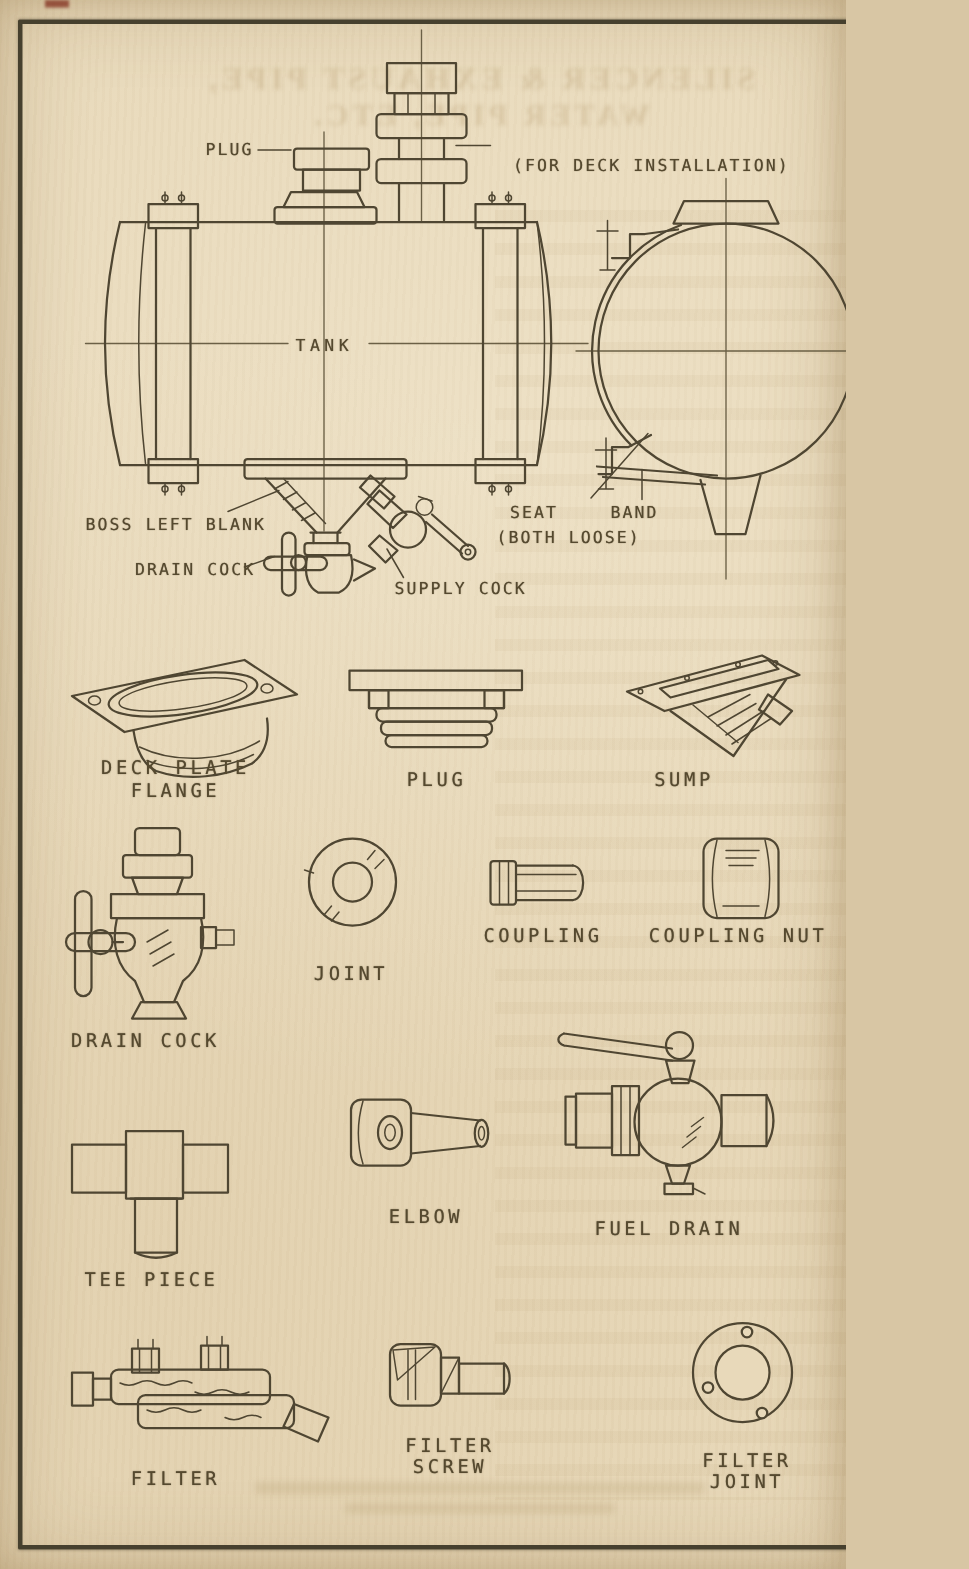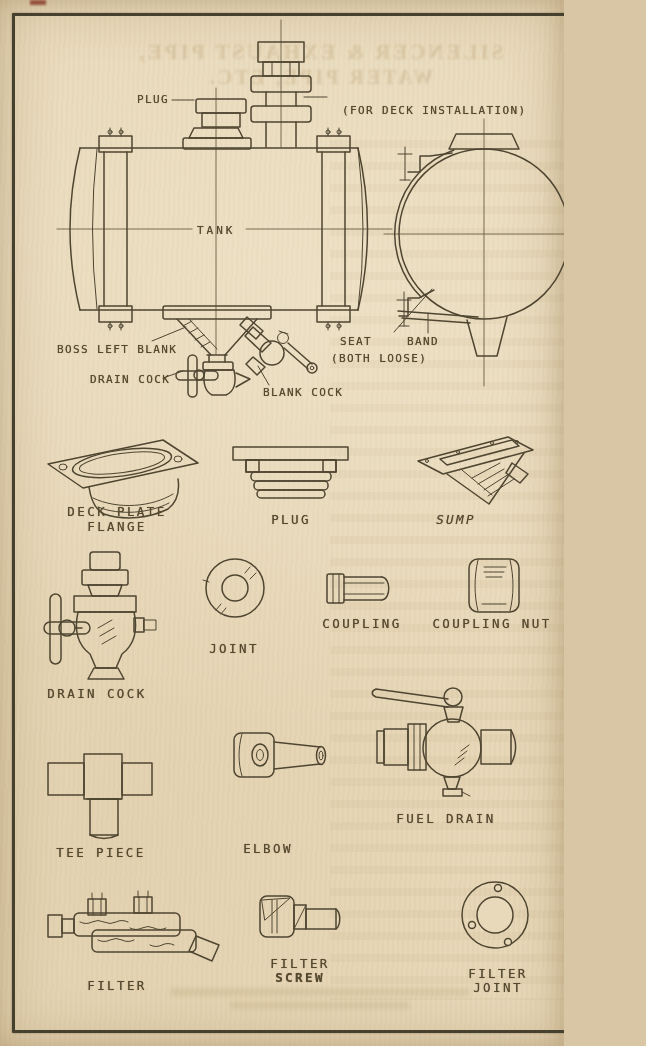--- a/index.html
+++ b/index.html
@@ -284,35 +284,35 @@
     <g>
       <path class="thin" d="M152,341 L186,327"></path>
     </g>
   </svg>
 
   <div class="ann" style="left:137px;top:93px;">PLUG</div>
   <div class="ann" style="left:342px;top:104px;">(FOR DECK INSTALLATION)</div>
   <div class="ann" style="left:197px;top:224px;letter-spacing:3px;">TANK</div>
   <div class="ann" style="left:57px;top:343px;">BOSS LEFT BLANK</div>
   <div class="ann" style="left:90px;top:373px;">DRAIN COCK</div>
-  <div class="ann" style="left:263px;top:386px;">BLANK COCK</div>
+  <div class="ann" style="left:263px;top:386px;">SUPPLY COCK</div>
   <div class="ann" style="left:340px;top:335px;">SEAT</div>
   <div class="ann" style="left:407px;top:335px;">BAND</div>
   <div class="ann" style="left:331px;top:352px;">(BOTH LOOSE)</div>
 
   <div class="cap" style="left:117px;top:504px;">DECK PLATE</div>
   <div class="cap" style="left:117px;top:519px;">FLANGE</div>
   <div class="cap" style="left:291px;top:512px;">PLUG</div>
-  <div class="cap" style="left:456px;top:512px;font-style:italic;">SUMP</div>
+  <div class="cap" style="left:456px;top:512px;">SUMP</div>
   <div class="cap" style="left:97px;top:686px;">DRAIN COCK</div>
   <div class="cap" style="left:234px;top:641px;">JOINT</div>
   <div class="cap" style="left:362px;top:616px;">COUPLING</div>
   <div class="cap" style="left:492px;top:616px;">COUPLING NUT</div>
   <div class="cap" style="left:101px;top:845px;">TEE PIECE</div>
-  <div class="cap" style="left:268px;top:803px;margin-top:38px;">ELBOW</div>
+  <div class="cap" style="left:284px;top:803px;">ELBOW</div>
   <div class="cap" style="left:446px;top:811px;">FUEL DRAIN</div>
   <div class="cap" style="left:117px;top:978px;">FILTER</div>
   <div class="cap" style="left:300px;top:956px;">FILTER</div>
-  <div class="cap" style="left:300px;top:970px;font-weight:bold;">SCREW</div>
+  <div class="cap" style="left:300px;top:970px;">SCREW</div>
   <div class="cap" style="left:498px;top:966px;">FILTER</div>
   <div class="cap" style="left:498px;top:980px;">JOINT</div>
 
 </div>
 
 </body></html>

